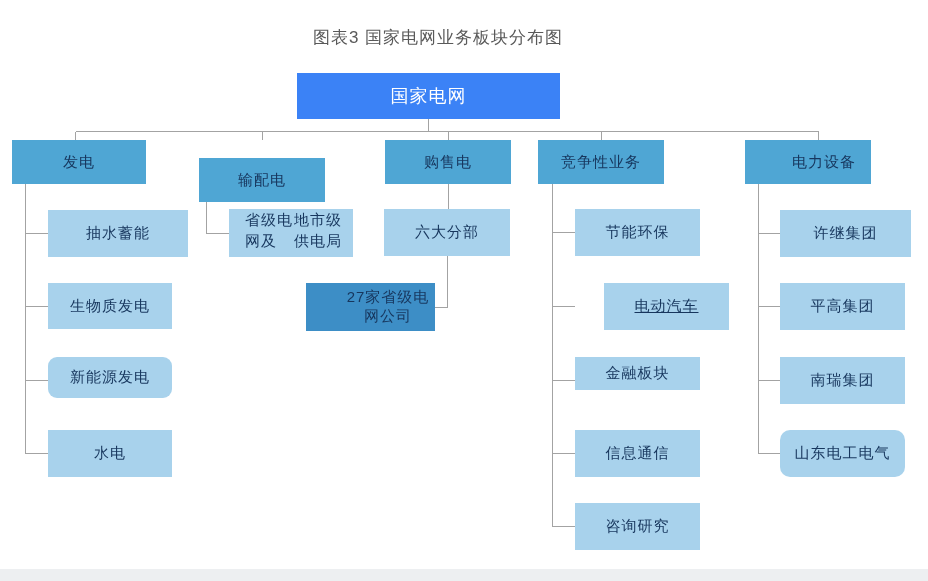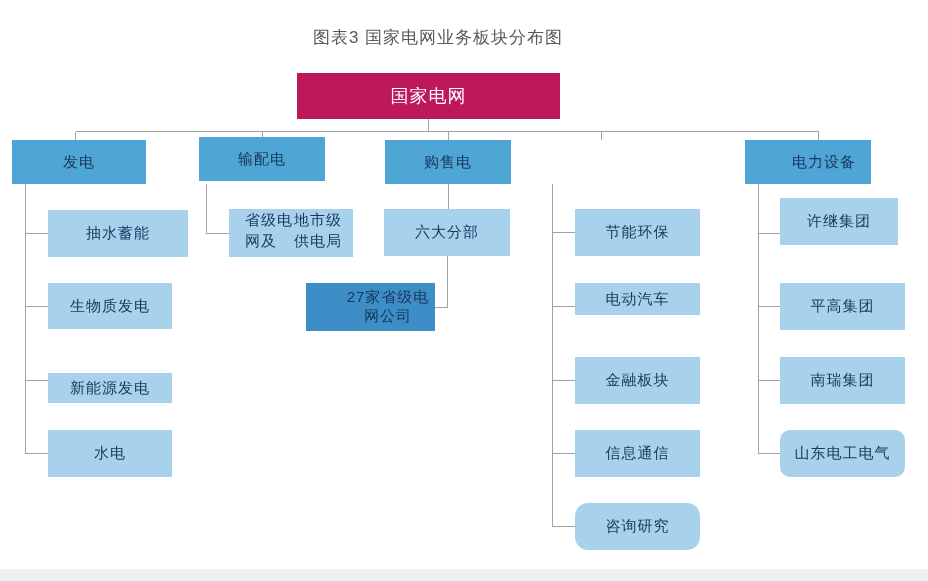--- a/index.html
+++ b/index.html
@@ -3,21 +3,21 @@
 <meta charset="utf-8">
 <style>
   html,body{margin:0;padding:0;}
   body{font-family:"Liberation Sans","DejaVu Sans",sans-serif;background:#ffffff;}
   .canvas{position:relative;width:928px;height:581px;background:#ffffff;overflow:hidden;}
   .figure-title{position:absolute;top:26px;left:0;width:876px;text-align:center;
     font-size:17px;font-weight:normal;color:#595959;letter-spacing:1px;}
   .connector-layer{position:absolute;top:0;left:0;width:928px;height:581px;}
   .node{position:absolute;display:flex;align-items:center;justify-content:center;
     font-size:15px;color:#17365d;text-align:center;box-sizing:border-box;letter-spacing:1px;}
-  .node.root{background:#be185d;color:#ffffff;font-size:18px;}
+  .node.root{background:#3b82f6;color:#ffffff;font-size:18px;}
   .node.branch{background:#4fa6d4;}
   .node.leaf{background:#a8d2ec;}
   .node.hl{background:#3d8ec6;}
   .node.two-line{align-items:flex-start;justify-content:center;
     padding-left:16px;text-align:left;line-height:1.4;}
   .bottom-strip{position:absolute;left:0;top:569px;width:928px;height:12px;background:#edeff1;}
 </style>
 </head>
 <body>
 
@@ -34,42 +34,43 @@
       M206.5 184 V233.5 H229
       M448.5 184 V209
       M447.5 256 V307.5 H435
       M552.5 184 V526.5  M552.5 232.5 H575  M552.5 306.5 H575  M552.5 380.5 H575  M552.5 453.5 H575  M552.5 526.5 H575
       M758.5 184 V453.5  M758.5 233.5 H780  M758.5 306.5 H780  M758.5 380.5 H780  M758.5 453.5 H780"></path>
   </svg>
 
   <div class="node root" style="left:297px;top:73px;width:263px;height:46px;">国家电网</div>
 
   <div class="node branch" style="left:12px;top:140px;width:134px;height:44px;">发电</div>
-  <div class="node branch" style="left:199px;top:137px;width:126px;height:44px;">输配电</div>
+  <div class="node branch" style="left:199px;top:158px;width:126px;height:44px;">输配电</div>
   <div class="node branch" style="left:385px;top:140px;width:126px;height:44px;">购售电</div>
+  <div class="node branch" style="left:538px;top:140px;width:126px;height:44px;">竞争性业务</div>
   <div class="node branch" style="left:745px;top:140px;width:126px;height:44px;padding-left:32px;">电力设备</div>
 
   <div class="node leaf" style="left:48px;top:210px;width:140px;height:47px;">抽水蓄能</div>
   <div class="node leaf" style="left:48px;top:283px;width:124px;height:46px;">生物质发电</div>
-  <div class="node leaf" style="left:48px;top:373px;width:124px;height:30px;">新能源发电</div>
+  <div class="node leaf" style="left:48px;top:357px;width:124px;height:41px;border-radius:9px;">新能源发电</div>
   <div class="node leaf" style="left:48px;top:430px;width:124px;height:47px;">水电</div>
 
   <div class="node leaf two-line" style="left:229px;top:209px;width:124px;height:48px;">
     <span>省级电网及</span>
     <span>地市级供电局</span>
   </div>
 
   <div class="node leaf" style="left:384px;top:209px;width:126px;height:47px;">六大分部</div>
   <div class="node hl" style="left:306px;top:283px;width:129px;height:48px;padding-left:35px;">27家省级电网公司</div>
 
   <div class="node leaf" style="left:575px;top:209px;width:125px;height:47px;">节能环保</div>
-  <div class="node leaf" style="left:575px;top:283px;width:125px;height:32px;">电动汽车</div>
-  <div class="node leaf" style="left:575px;top:357px;width:125px;height:47px;">金融板块</div>
+  <div class="node leaf" style="left:604px;top:283px;width:125px;height:47px;text-decoration:underline;">电动汽车</div>
+  <div class="node leaf" style="left:575px;top:357px;width:125px;height:33px;">金融板块</div>
   <div class="node leaf" style="left:575px;top:430px;width:125px;height:47px;">信息通信</div>
-  <div class="node leaf" style="left:575px;top:503px;width:125px;height:47px;border-radius:13px;">咨询研究</div>
+  <div class="node leaf" style="left:575px;top:503px;width:125px;height:47px;">咨询研究</div>
 
-  <div class="node leaf" style="left:780px;top:198px;width:118px;height:47px;">许继集团</div>
+  <div class="node leaf" style="left:780px;top:210px;width:131px;height:47px;">许继集团</div>
   <div class="node leaf" style="left:780px;top:283px;width:125px;height:47px;">平高集团</div>
   <div class="node leaf" style="left:780px;top:357px;width:125px;height:47px;">南瑞集团</div>
   <div class="node leaf" style="left:780px;top:430px;width:125px;height:47px;border-radius:10px;">山东电工电气</div>
 
   <div class="bottom-strip"></div>
 </div>
 
 </body></html>

